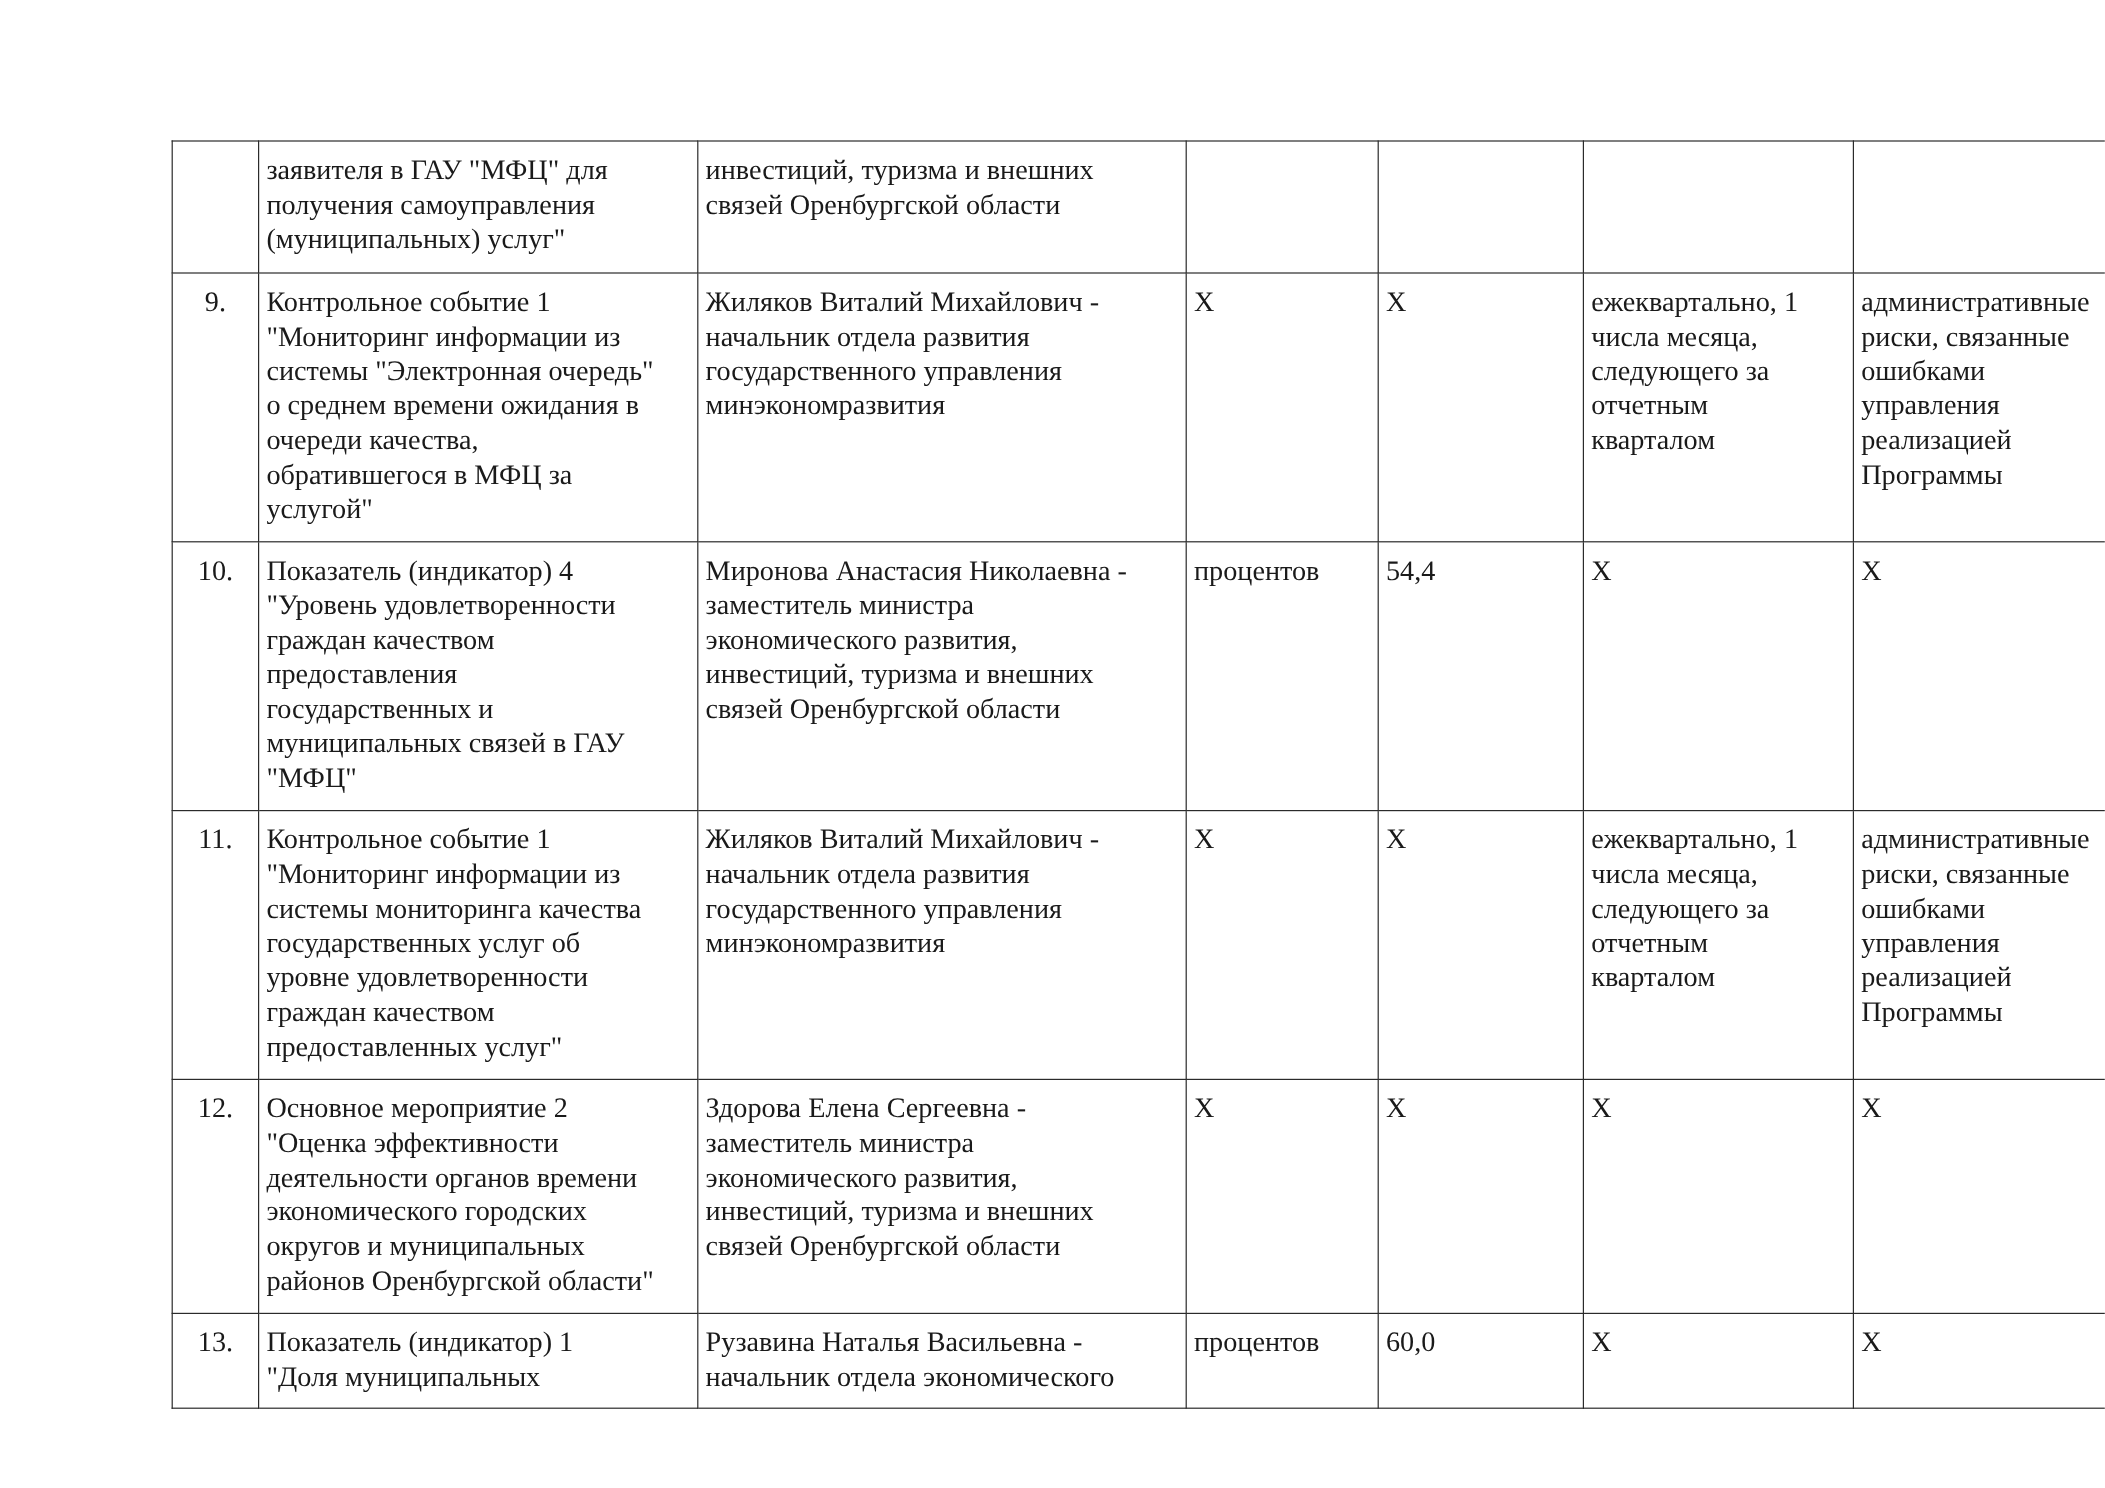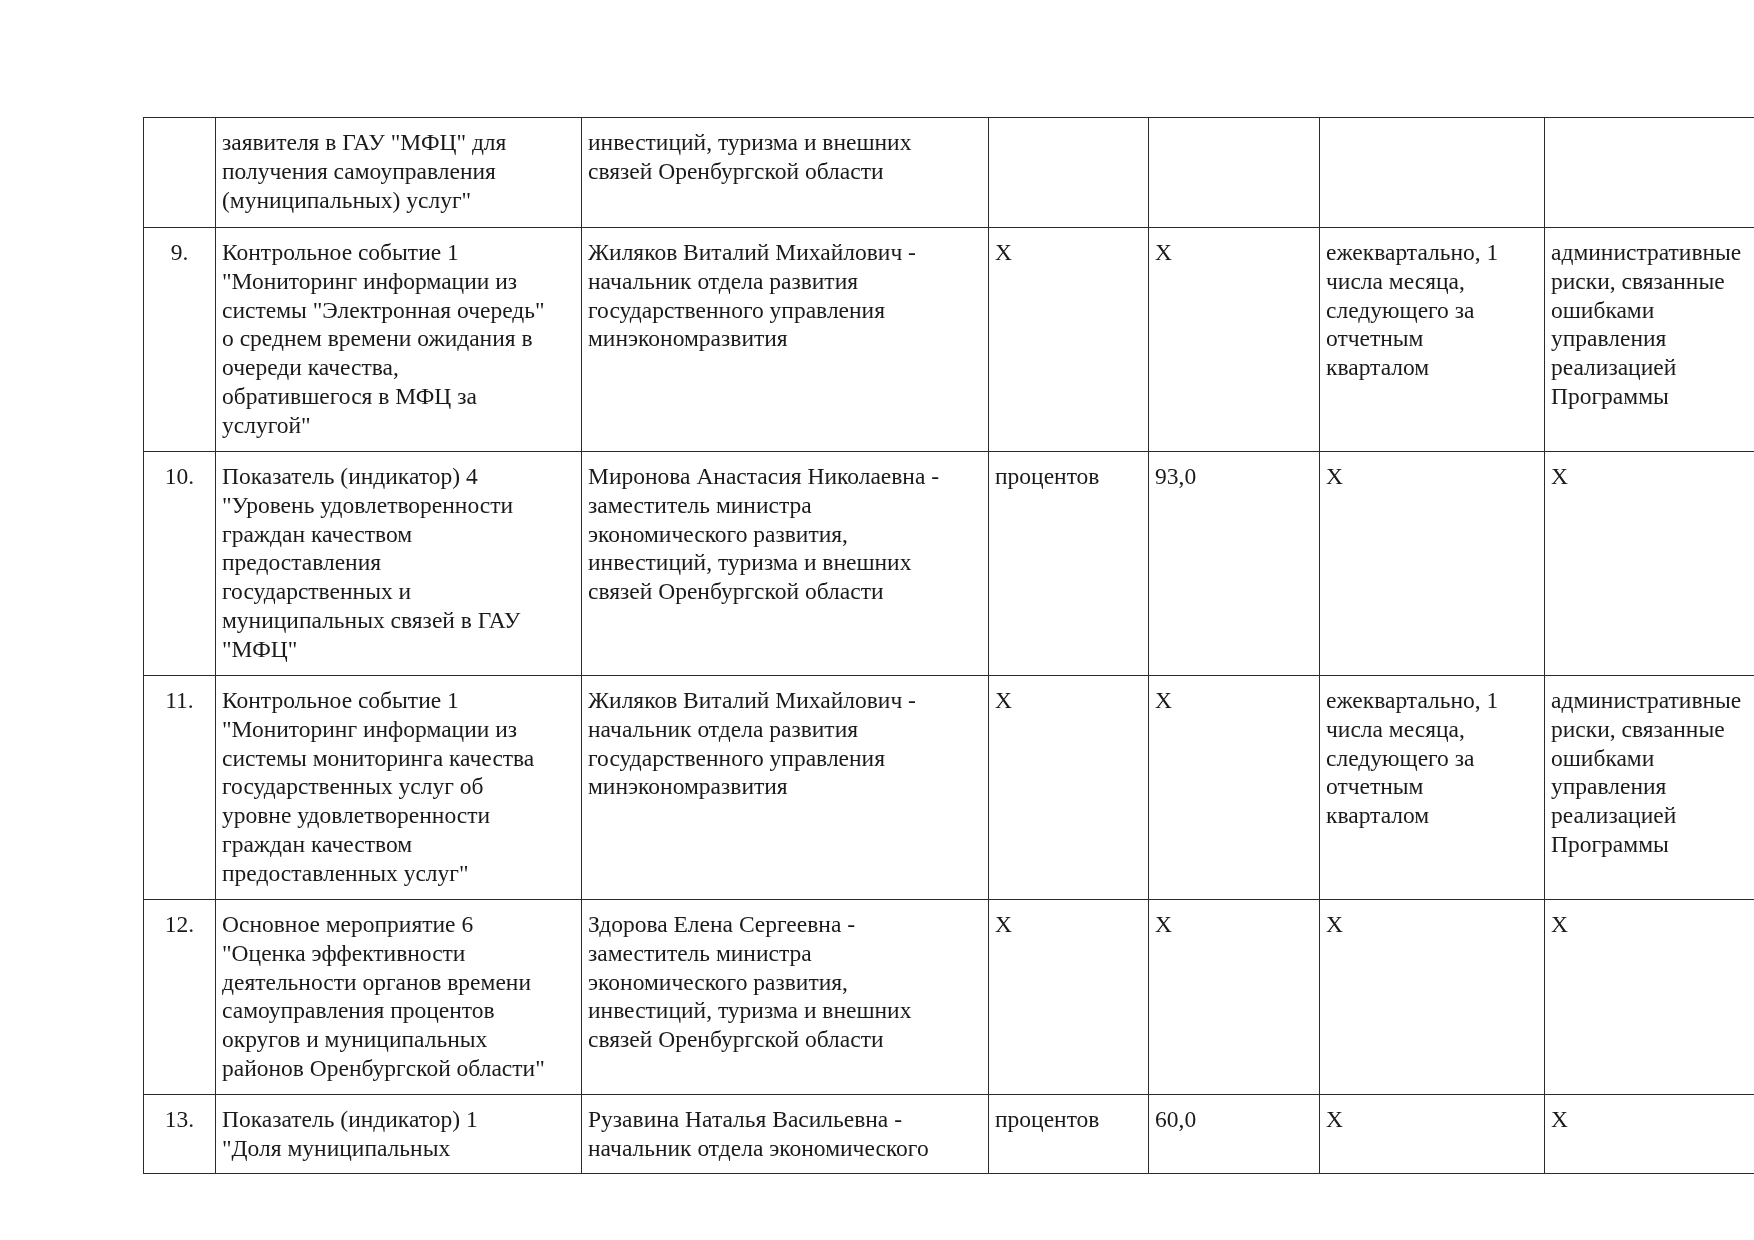--- a/index.html
+++ b/index.html
@@ -93,21 +93,21 @@
             <div>"МФЦ"</div>
           </td>
           <td class="ctr">
             <div>Миронова Анастасия Николаевна -</div>
             <div>заместитель министра</div>
             <div>экономического развития,</div>
             <div>инвестиций, туризма и внешних</div>
             <div>связей Оренбургской области</div>
           </td>
           <td class="ctr">процентов</td>
-          <td class="ctr">93,0</td>
+          <td class="ctr">54,4</td>
           <td class="ctr">
             <div>X</div>
           </td>
           <td class="ctr">
             <div>X</div>
           </td>
         </tr>
         <tr style="height: 224px;">
           <td class="num">11.</td>
           <td class="name">
@@ -139,24 +139,24 @@
             <div>риски, связанные</div>
             <div>ошибками</div>
             <div>управления</div>
             <div>реализацией</div>
             <div>Программы</div>
           </td>
         </tr>
         <tr style="height: 195px;">
           <td class="num">12.</td>
           <td class="name">
-            <div>Основное мероприятие 6</div>
+            <div>Основное мероприятие 2</div>
             <div>"Оценка эффективности</div>
             <div>деятельности органов времени</div>
-            <div>самоуправления процентов</div>
+            <div>экономического городских</div>
             <div>округов и муниципальных</div>
             <div>районов Оренбургской области"</div>
           </td>
           <td class="ctr">
             <div>Здорова Елена Сергеевна -</div>
             <div>заместитель министра</div>
             <div>экономического развития,</div>
             <div>инвестиций, туризма и внешних</div>
             <div>связей Оренбургской области</div>
           </td>

